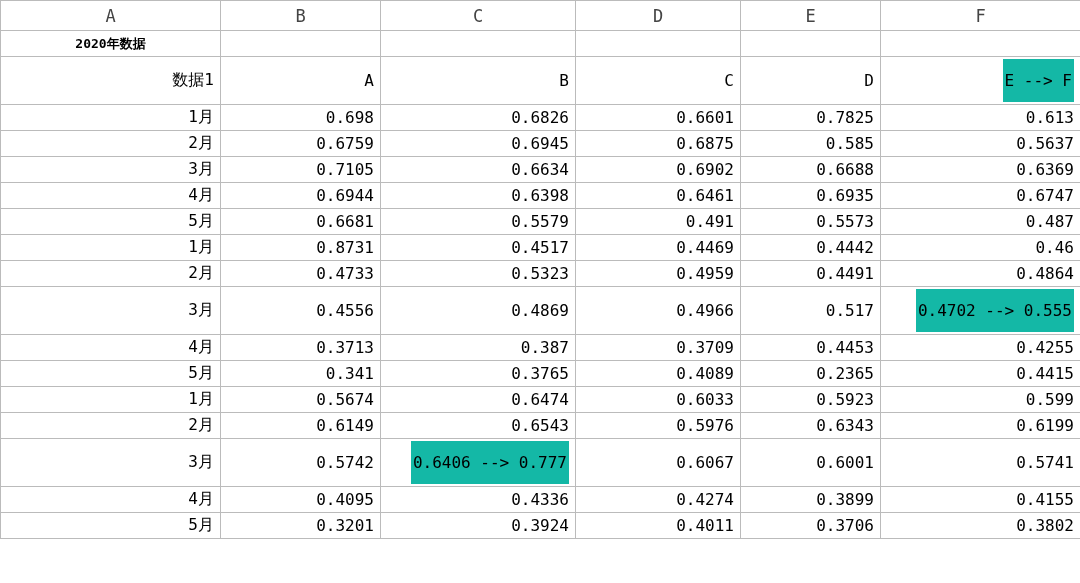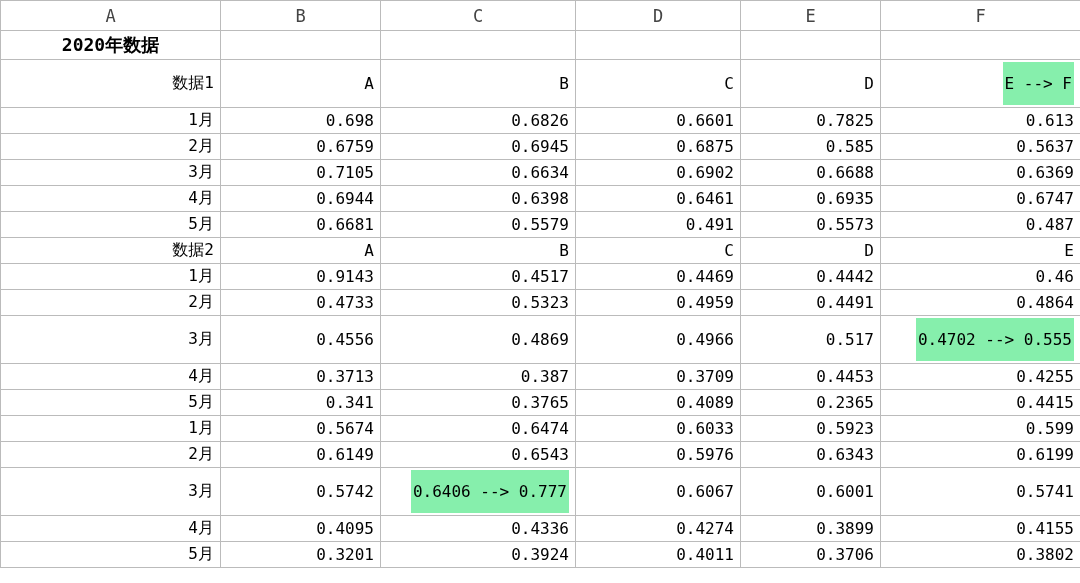--- a/index.html
+++ b/index.html
@@ -35,26 +35,26 @@
       background: #fff;
       font-weight: normal;
       text-align: center;
       color: #444;
       font-size: 17px;
       height: 30px;
     }
     .title-cell {
       text-align: center;
       font-weight: bold;
-      font-size: 18px;
+      font-size: 13px;
     }
     .left { text-align: right; }
     .right { text-align: right; }
     .inner-hl {
-      background: #86efac;
+      background: #14b8a6;
       display: inline-block;
       padding: 12px 2px;
     }
   </style>
 </head>
 <body>
 
 <table>
   <colgroup>
     <col class="col-a">
@@ -125,30 +125,22 @@
       </tr>
       <tr>
         <td class="left">5月</td>
         <td class="right">0.6681</td>
         <td class="right">0.5579</td>
         <td class="right">0.491</td>
         <td class="right">0.5573</td>
         <td class="right">0.487</td>
       </tr>
       <tr>
-        <td class="left">数据2</td>
-        <td class="left">A</td>
-        <td class="left">B</td>
-        <td class="left">C</td>
-        <td class="left">D</td>
-        <td class="left">E</td>
-      </tr>
-      <tr>
         <td class="left">1月</td>
-        <td class="right">0.9143</td>
+        <td class="right">0.8731</td>
         <td class="right">0.4517</td>
         <td class="right">0.4469</td>
         <td class="right">0.4442</td>
         <td class="right">0.46</td>
       </tr>
       <tr>
         <td class="left">2月</td>
         <td class="right">0.4733</td>
         <td class="right">0.5323</td>
         <td class="right">0.4959</td>

